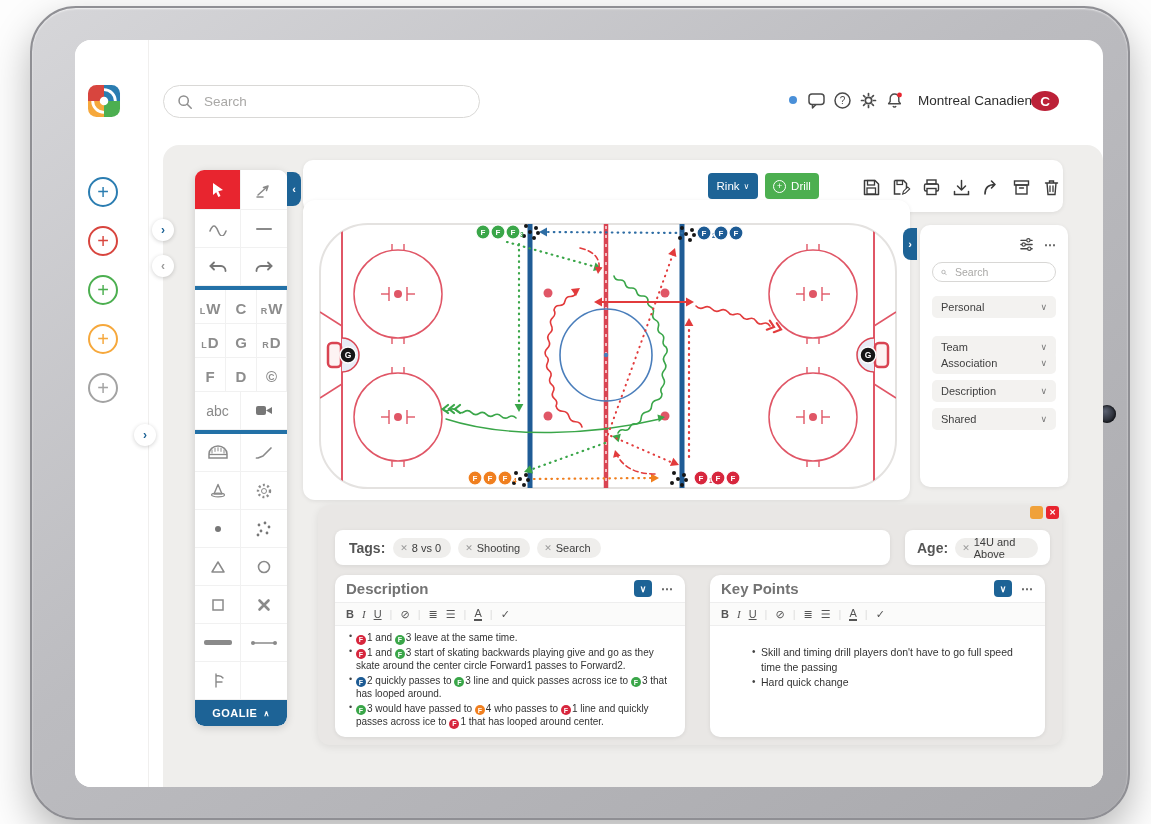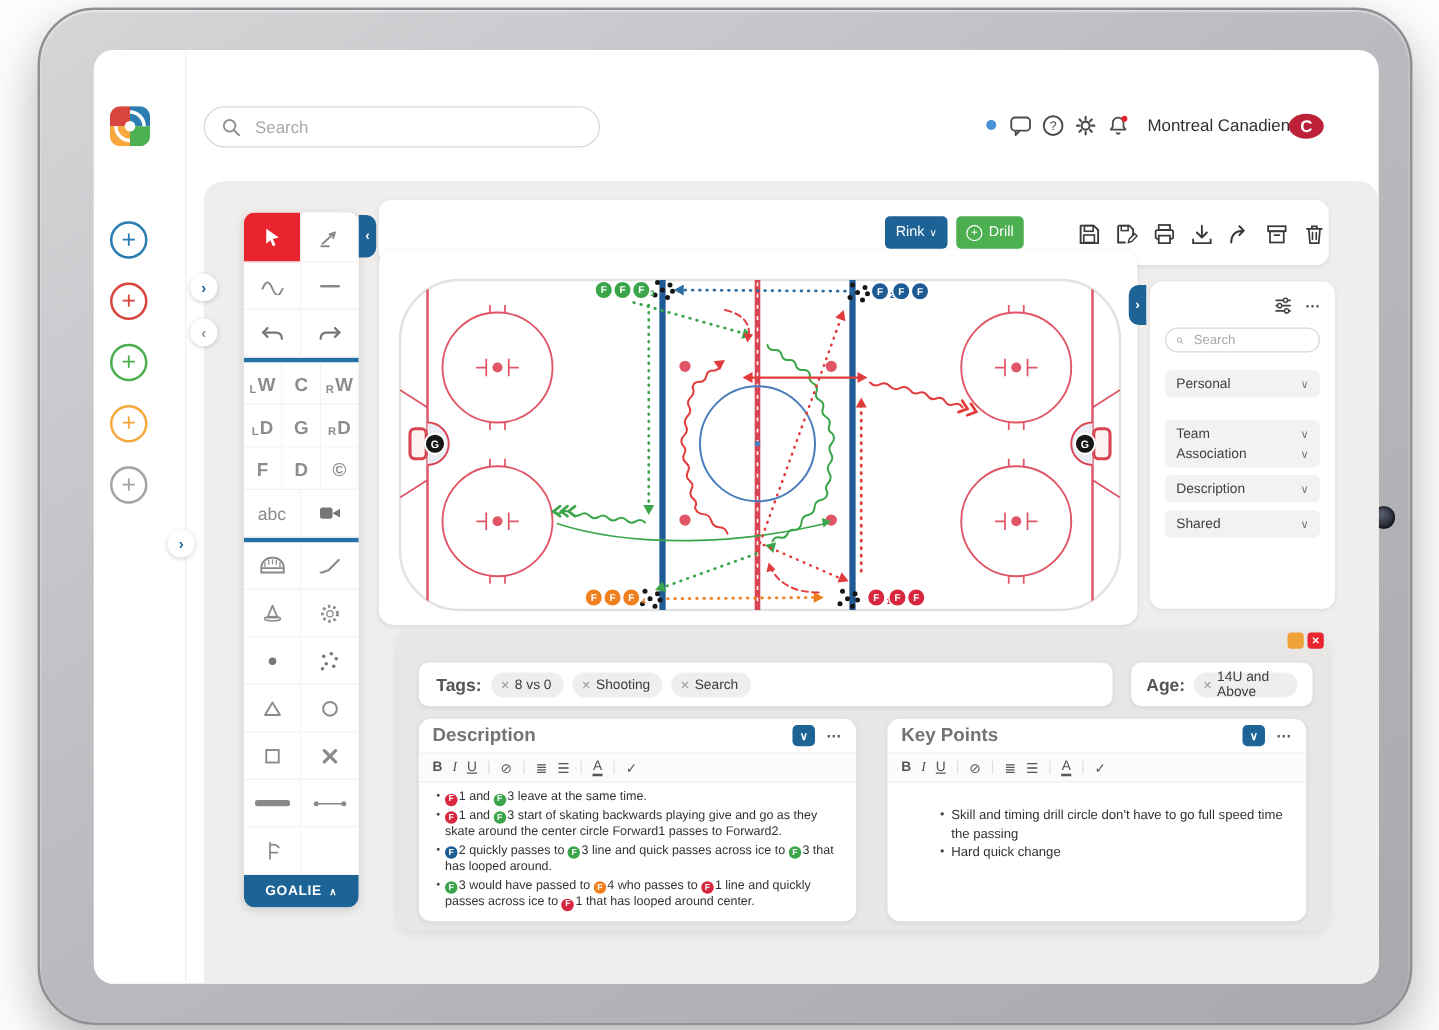--- a/index.html
+++ b/index.html
@@ -722,19 +722,19 @@
         <span class="fmt-sep">|</span>
         <span>≣</span>
         <span>☰</span>
         <span class="fmt-sep">|</span>
         <span class="fmt-a">A</span>
         <span class="fmt-sep">|</span>
         <span>✓</span>
       </div>
       <div class="card-body">
         <ul class="kp-list" id="kp-list">
-            <li>Skill and timing drill circle don't have to go full speed time the passing</li>
+            <li>Skill and timing drill players don't have to go full speed time the passing</li>
             <li>Hard quick change</li>
           </ul>
       </div>
     </div>
   </div>
 </div>
 
 </body></html>

